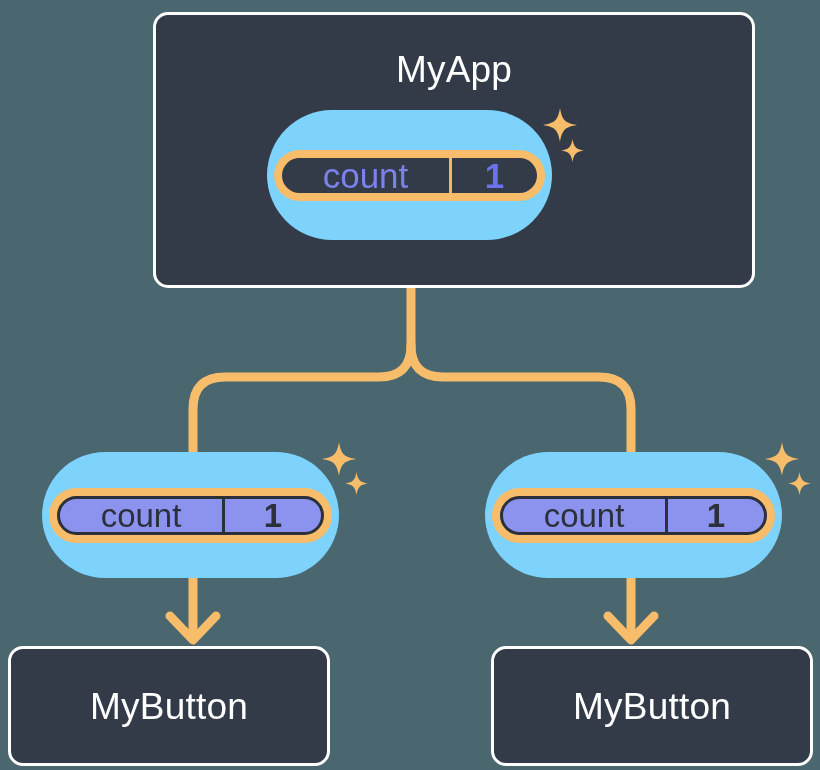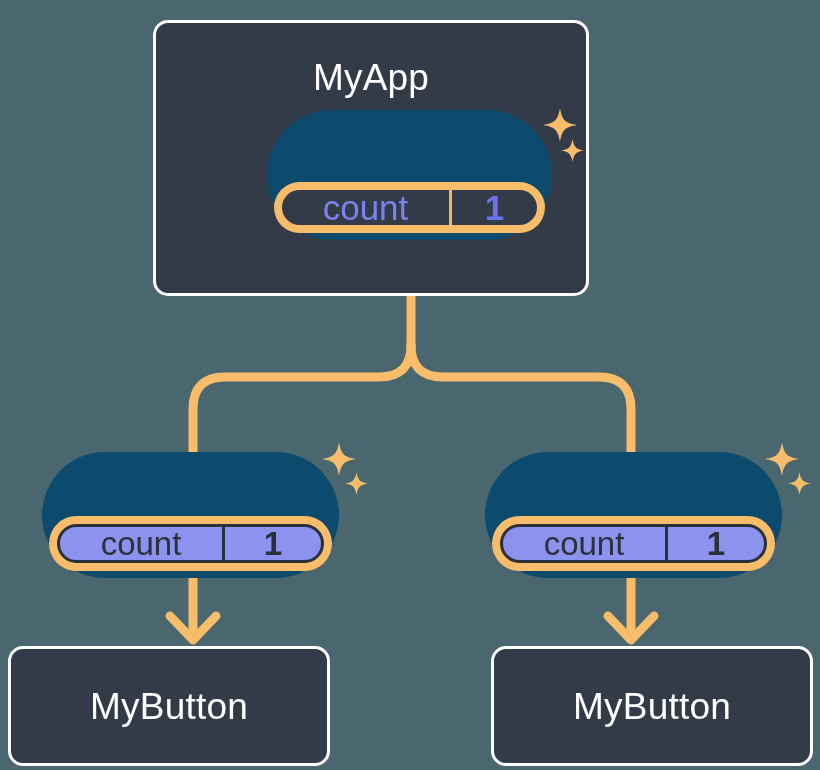--- a/index.html
+++ b/index.html
@@ -44,22 +44,22 @@
     color: #ffffff;
     font-size: 37px;
     font-weight: 400;
     letter-spacing: 0.2px;
     line-height: 1;
     white-space: nowrap;
   }
 
   #box-myapp {
     left: 153px;
-    top: 20px;
-    width: 436px;
+    top: 12px;
+    width: 602px;
     height: 276px;
     padding-top: 36px;
   }
   #box-btn-left {
     left: 8px;
     top: 646px;
     width: 322px;
     height: 120px;
     justify-content: center;
   }
@@ -69,23 +69,23 @@
     width: 322px;
     height: 120px;
     justify-content: center;
   }
 
   
   .pill {
     position: absolute;
     box-sizing: border-box;
     display: flex;
-    align-items: flex-end;
+    align-items: center;
     border-radius: 999px;
-    background: #0c4a6e;          
+    background: #7dd3fc;          
     padding: 7px;
   }
   .pill-inner {
     flex: 1 1 auto;
     display: flex;
     align-items: stretch;
     border-radius: 999px;
     background: #f8bd6a;          
     padding: 8px;
   }

